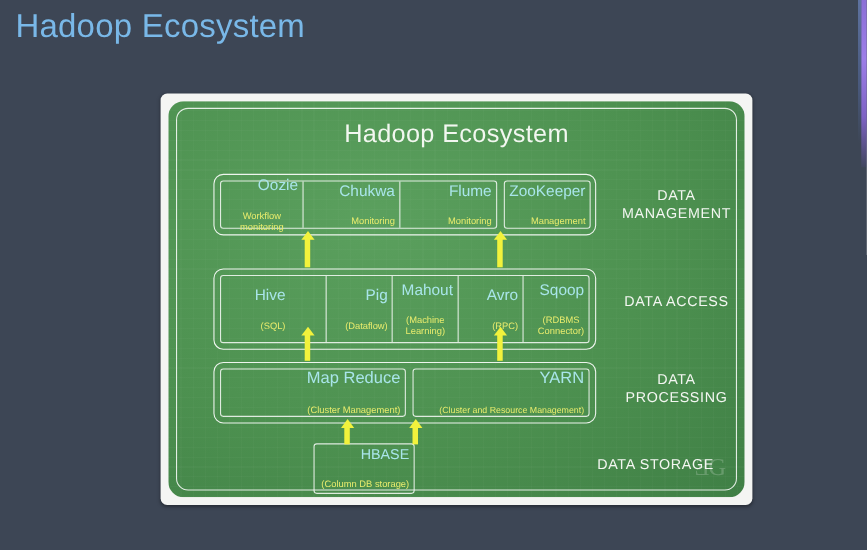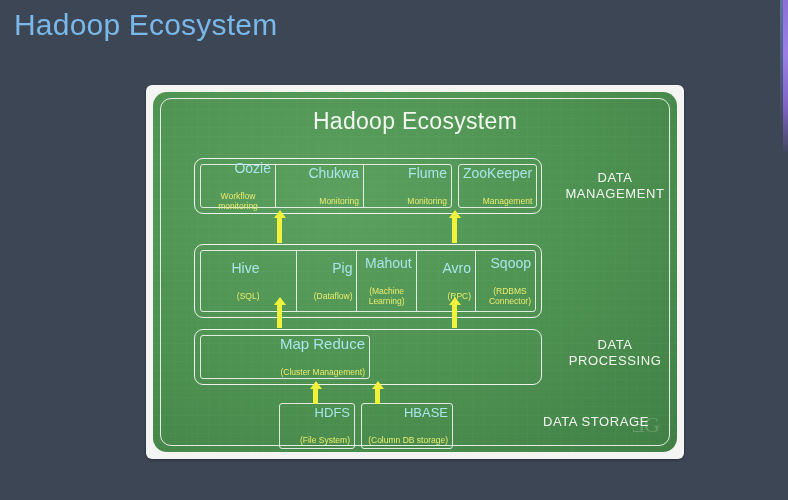--- a/index.html
+++ b/index.html
@@ -280,37 +280,38 @@
           <div class="cell-sub">(RDBMS Connector)</div>
         </div>
       </div>
     </div>
 
     <div class="layer layer-proc">
       <div class="cell standalone proc-cell c-mapreduce">
         <div class="cell-name">Map Reduce</div>
         <div class="cell-sub">(Cluster Management)</div>
       </div>
+      <div class="cell standalone proc-cell c-yarn">
+        <div class="cell-name">YARN</div>
+        <div class="cell-sub">(Cluster and Resource Management)</div>
+      </div>
     </div>
 
     <div class="storage-row">
-      <div class="cell standalone c-hdfs">
-        <div class="cell-name">HDFS</div>
-        <div class="cell-sub">(File System)</div>
-      </div>
       <div class="cell standalone c-hbase">
         <div class="cell-name">HBASE</div>
         <div class="cell-sub">(Column DB storage)</div>
       </div>
     </div>
 
     <div class="cat cat-mgmt">
       <div>DATA</div>
       <div>MANAGEMENT</div>
     </div>
+    <div class="cat cat-acc">DATA ACCESS</div>
     <div class="cat cat-proc">
       <div>DATA</div>
       <div>PROCESSING</div>
     </div>
     <div class="cat cat-store">DATA STORAGE</div>
 
     <div class="arrow a-1"></div>
     <div class="arrow a-2"></div>
     <div class="arrow a-3"></div>
     <div class="arrow a-4"></div>

